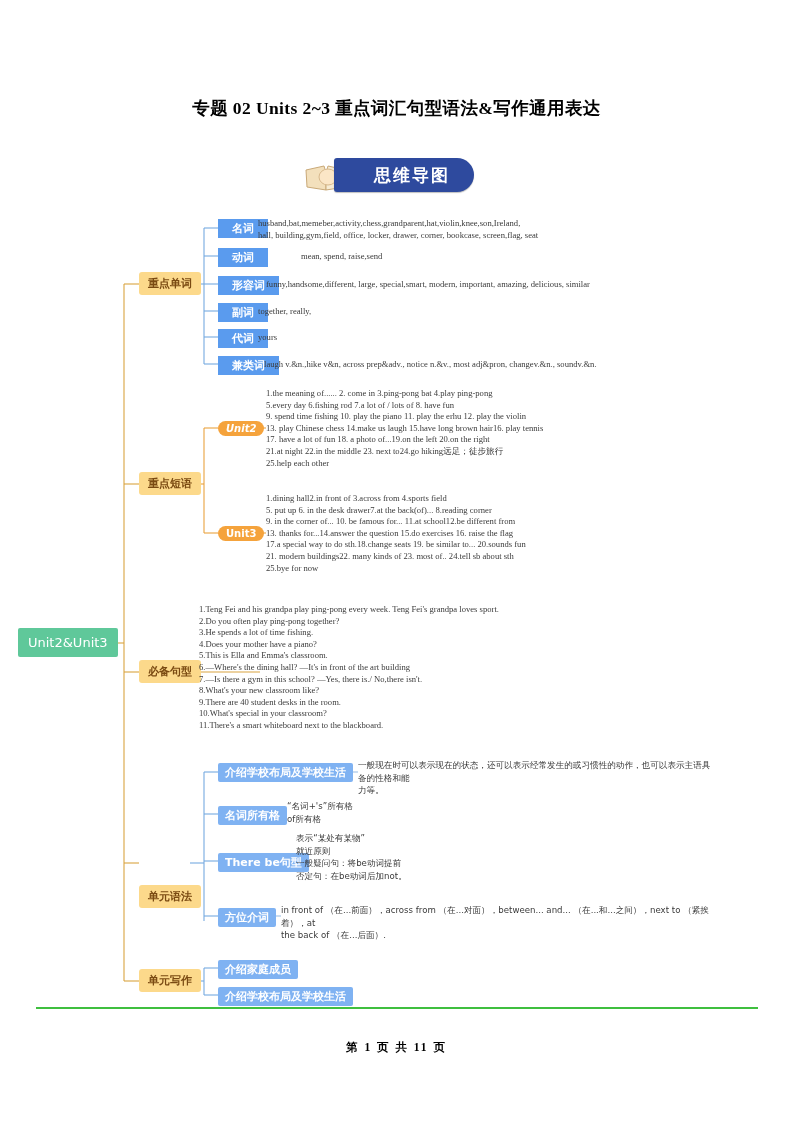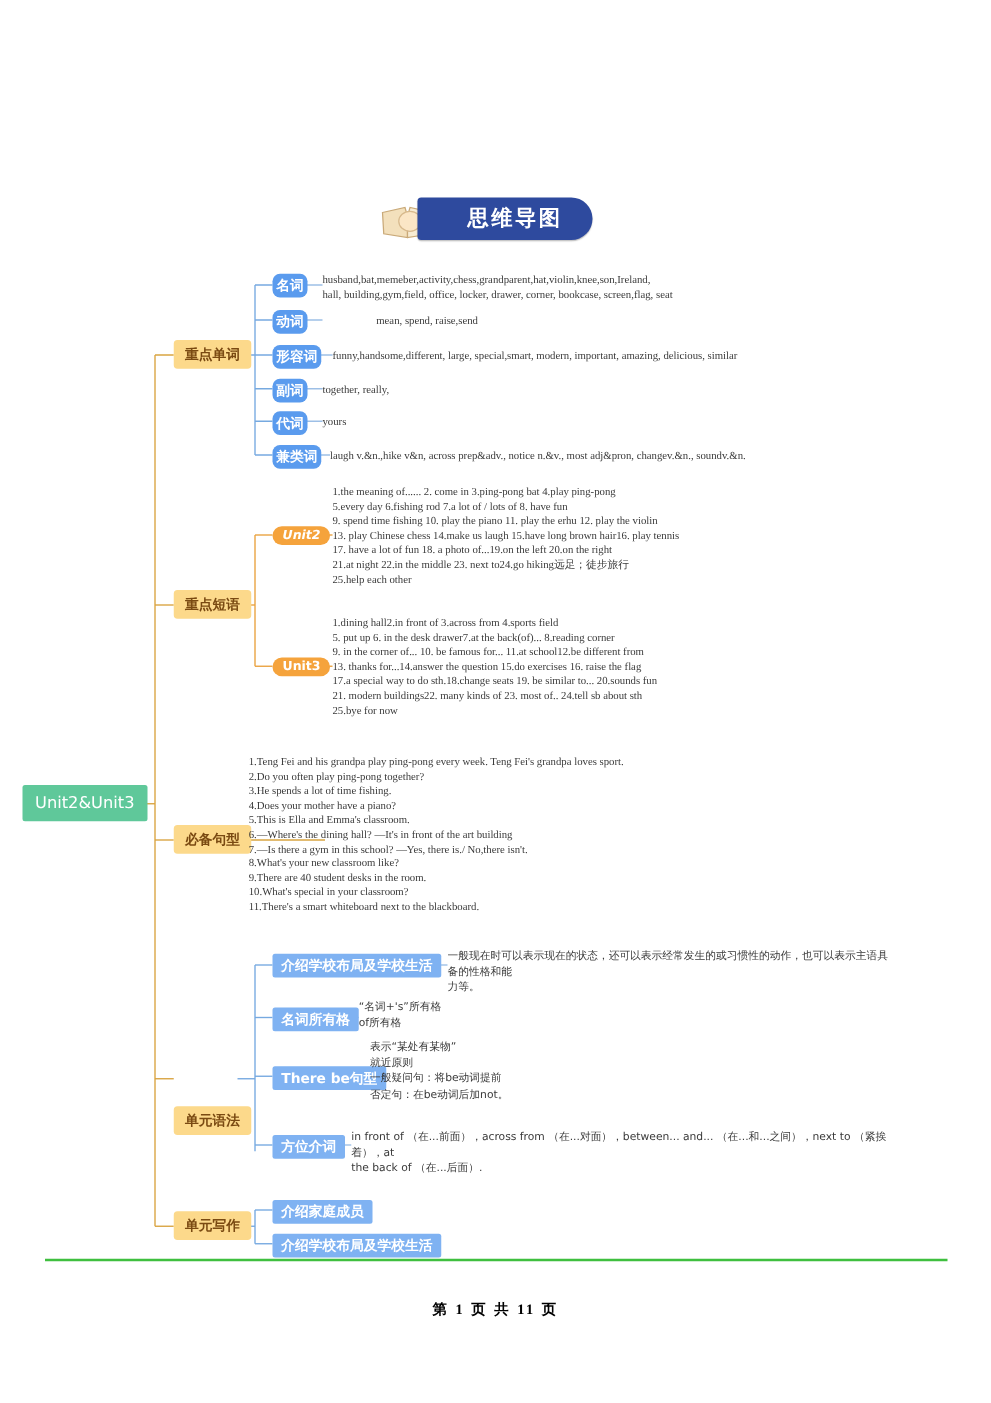--- a/index.html
+++ b/index.html
@@ -73,22 +73,22 @@
     color:#7a4a12;
     font-size:11px;
     padding:4px 9px;
     border-radius:3px;
     font-weight:bold;
   }
   .node-l2-blue{
     background:#5a9bee;
     color:#ffffff;
     font-size:11px;
-    padding:2px 3px;
-    border-radius:6px;
+    padding:2px 14px;
+    border-radius:0;
     font-weight:bold;
   }
   .node-l2-blue-light{
     background:#7fb2f2;
     color:#ffffff;
     font-size:11px;
     padding:2px 7px;
     border-radius:2px;
     font-weight:bold;
   }
@@ -129,20 +129,21 @@
     font-size:11.5px;
     letter-spacing:2px;
     color:#000;
   }
 </style>
 </head>
 <body>
 
 <div class="page">
 
+  <div class="doc-title">专题 02 Units 2~3  重点词汇句型语法&amp;写作通用表达</div>
 
   <div class="banner-wrap">
     <svg class="banner-book" viewBox="0 0 44 30">
       <path d="M2 7 L20 3 L22 10 L22 27 L3 24 Z" fill="#f3e0bc" stroke="#c9a978" stroke-width="1"></path>
       <path d="M42 7 L24 3 L22 10 L22 27 L41 24 Z" fill="#f7ecd4" stroke="#c9a978" stroke-width="1"></path>
       <ellipse cx="24" cy="14" rx="9" ry="8" fill="#fbe6c6" stroke="#d7b98d" stroke-width="1"></ellipse>
     </svg>
     <div class="banner-ribbon">
       <span>思维导图</span>
     </div>

